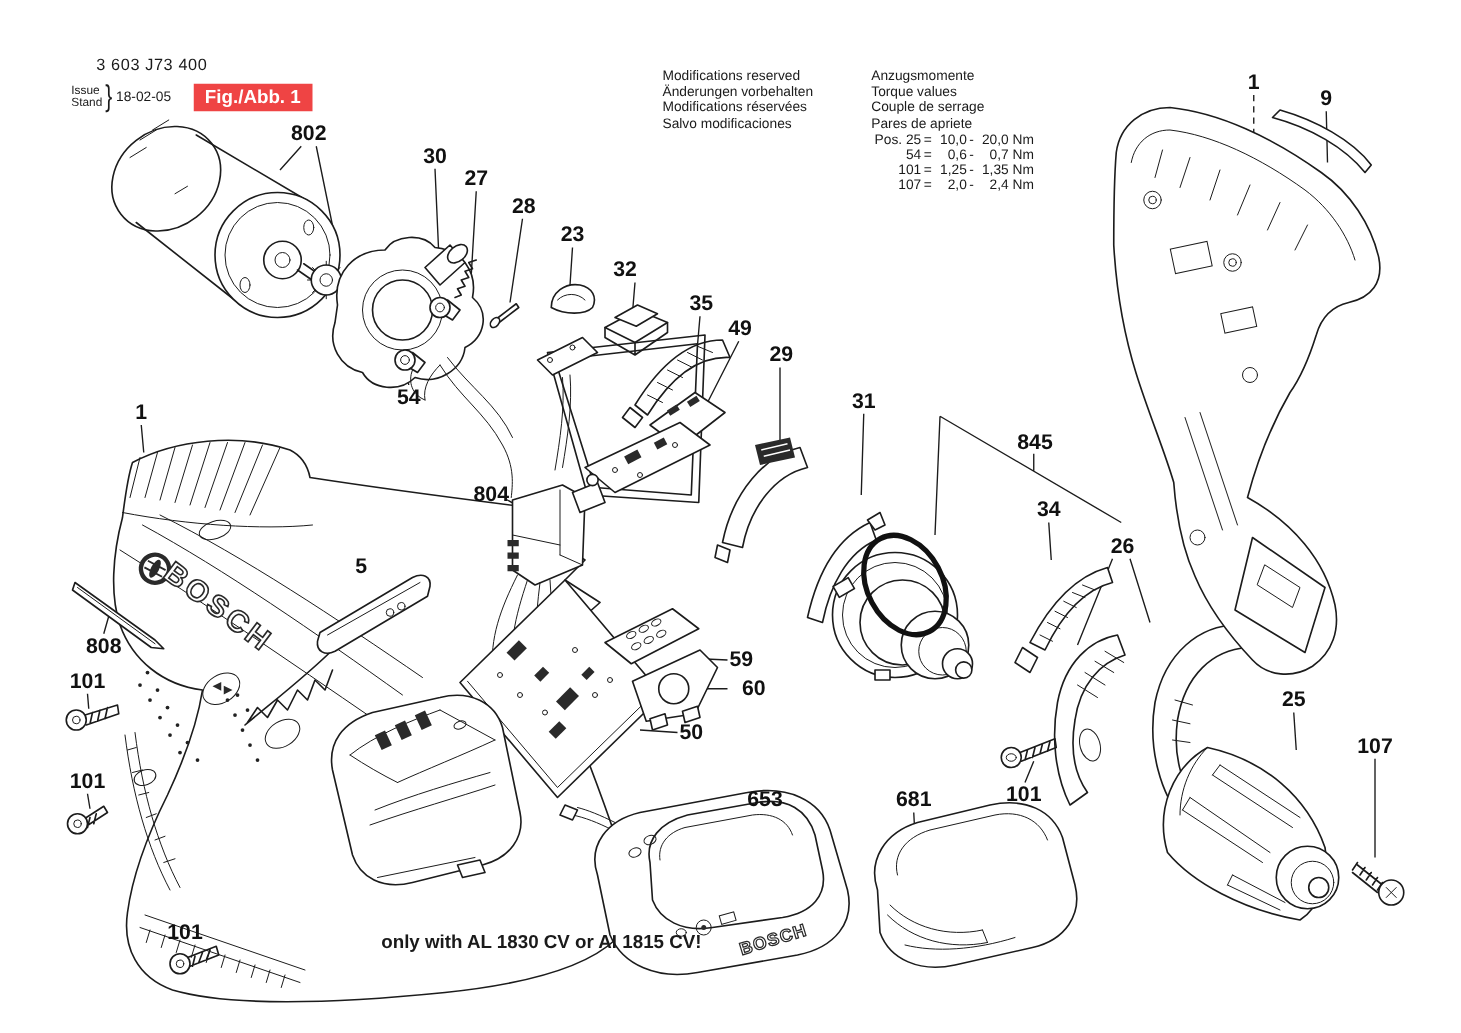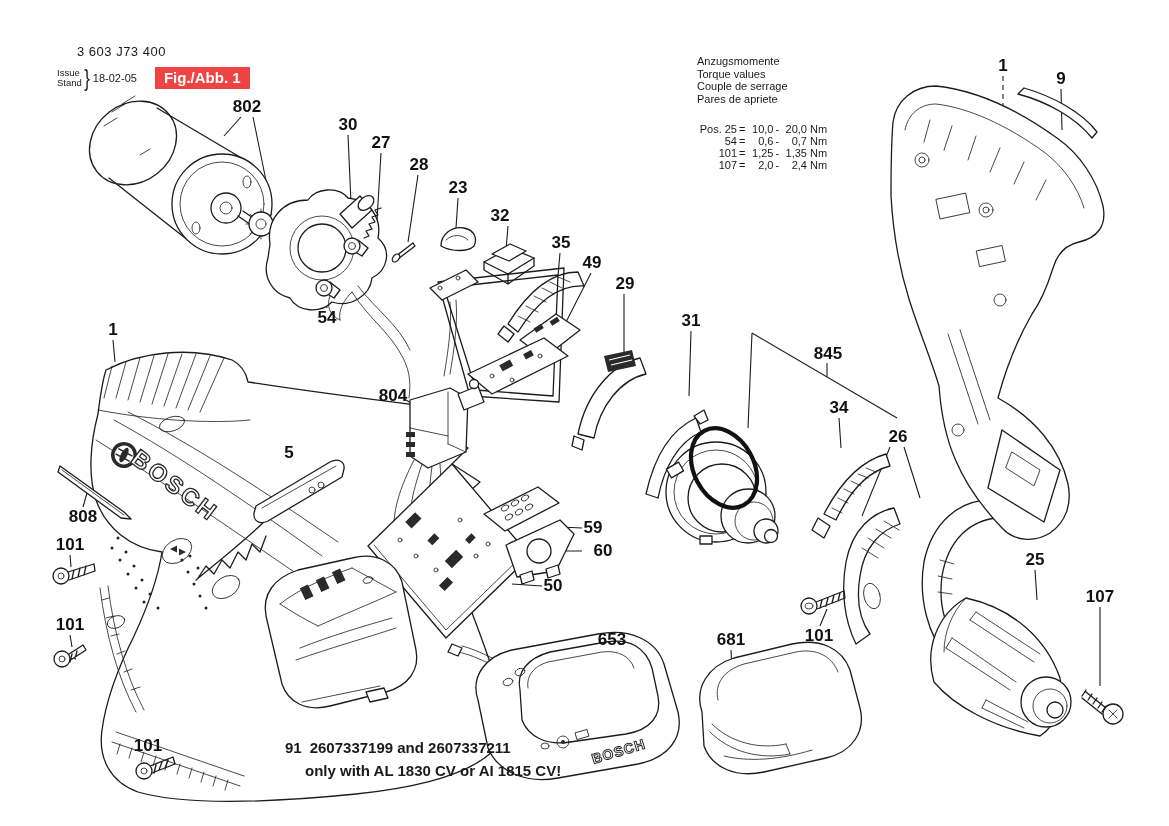--- a/index.html
+++ b/index.html
@@ -21,21 +21,21 @@
            white-space:nowrap;color:#111;}
   .hdr{position:absolute;left:77px;top:44px;width:260px;}
   .hdr .pn{font-size:13px;letter-spacing:.5px;}
   .issuewrap{position:absolute;left:-20px;top:20px;display:flex;align-items:center;}
   .issuecol{font-size:9.5px;line-height:10px;}
   .brace{font-size:24px;font-weight:400;margin:0 2px 0 1px;transform:scaleX(.7);}
   .idate{font-size:11px;margin-right:18px;}
   .figbadge{background:#ef4444;color:#fff;font-weight:bold;font-size:15px;padding:2px 9px 3px 9px;}
   .mods{position:absolute;left:530px;top:55px;font-size:11px;line-height:12.5px;}
   .torque{position:absolute;left:697px;top:55px;font-size:11px;line-height:12.5px;}
-  .torque table{border-collapse:collapse;font-size:11px;line-height:12px;margin-top:18px;}
+  .torque table{border-collapse:collapse;font-size:11px;line-height:12px;margin-top:1px;}
   .torque td{padding:0 2px 0 0;}
   .tr-pos{text-align:right;min-width:40px;}
   .tr-min{text-align:right;min-width:26px;}
   .tr-max{text-align:right;min-width:46px;}
   .foot{position:absolute;left:285px;top:739px;font-weight:bold;font-size:15px;}
   .foot .l2{margin-top:6px;margin-left:20px;}
   .frow{display:flex;gap:8px;}
 </style>
 </head>
 <body>
@@ -332,20 +332,26 @@
       <div class="issuecol">
         <div>Issue</div>
         <div>Stand</div>
       </div>
       <div class="brace">}</div>
       <div class="idate">18-02-05</div>
       <div class="figbadge">Fig./Abb. 1</div>
     </div>
   </div>
 
+  <div class="mods">
+    <div>Modifications reserved</div>
+    <div>Änderungen vorbehalten</div>
+    <div>Modifications réservées</div>
+    <div>Salvo modificaciones</div>
+  </div>
 
   <div class="torque">
     <div>Anzugsmomente</div>
     <div>Torque values</div>
     <div>Couple de serrage</div>
     <div>Pares de apriete</div>
     <table>
       <tbody>
           <tr>
         <td class="tr-pos">Pos. 25</td>
@@ -373,24 +379,20 @@
             <td>=</td>
         <td class="tr-min">2,0</td>
             <td>-</td>
         <td class="tr-max">2,4 Nm</td>
       </tr>
     </tbody>
       </table>
   </div>
 
   <div class="foot">
-    <div class="frow">
-      <span>91</span>
-      <span>2607337199 and 2607337211</span>
-    </div>
     <div class="l2">only with AL 1830 CV or AI 1815 CV!</div>
   </div>
 
   <div class="callout" style="left:247px;top:107px">802</div>
   <div class="callout" style="left:348px;top:125px">30</div>
   <div class="callout" style="left:381px;top:143px">27</div>
   <div class="callout" style="left:419px;top:165px">28</div>
   <div class="callout" style="left:458px;top:188px">23</div>
   <div class="callout" style="left:500px;top:216px">32</div>
   <div class="callout" style="left:561px;top:243px">35</div>

